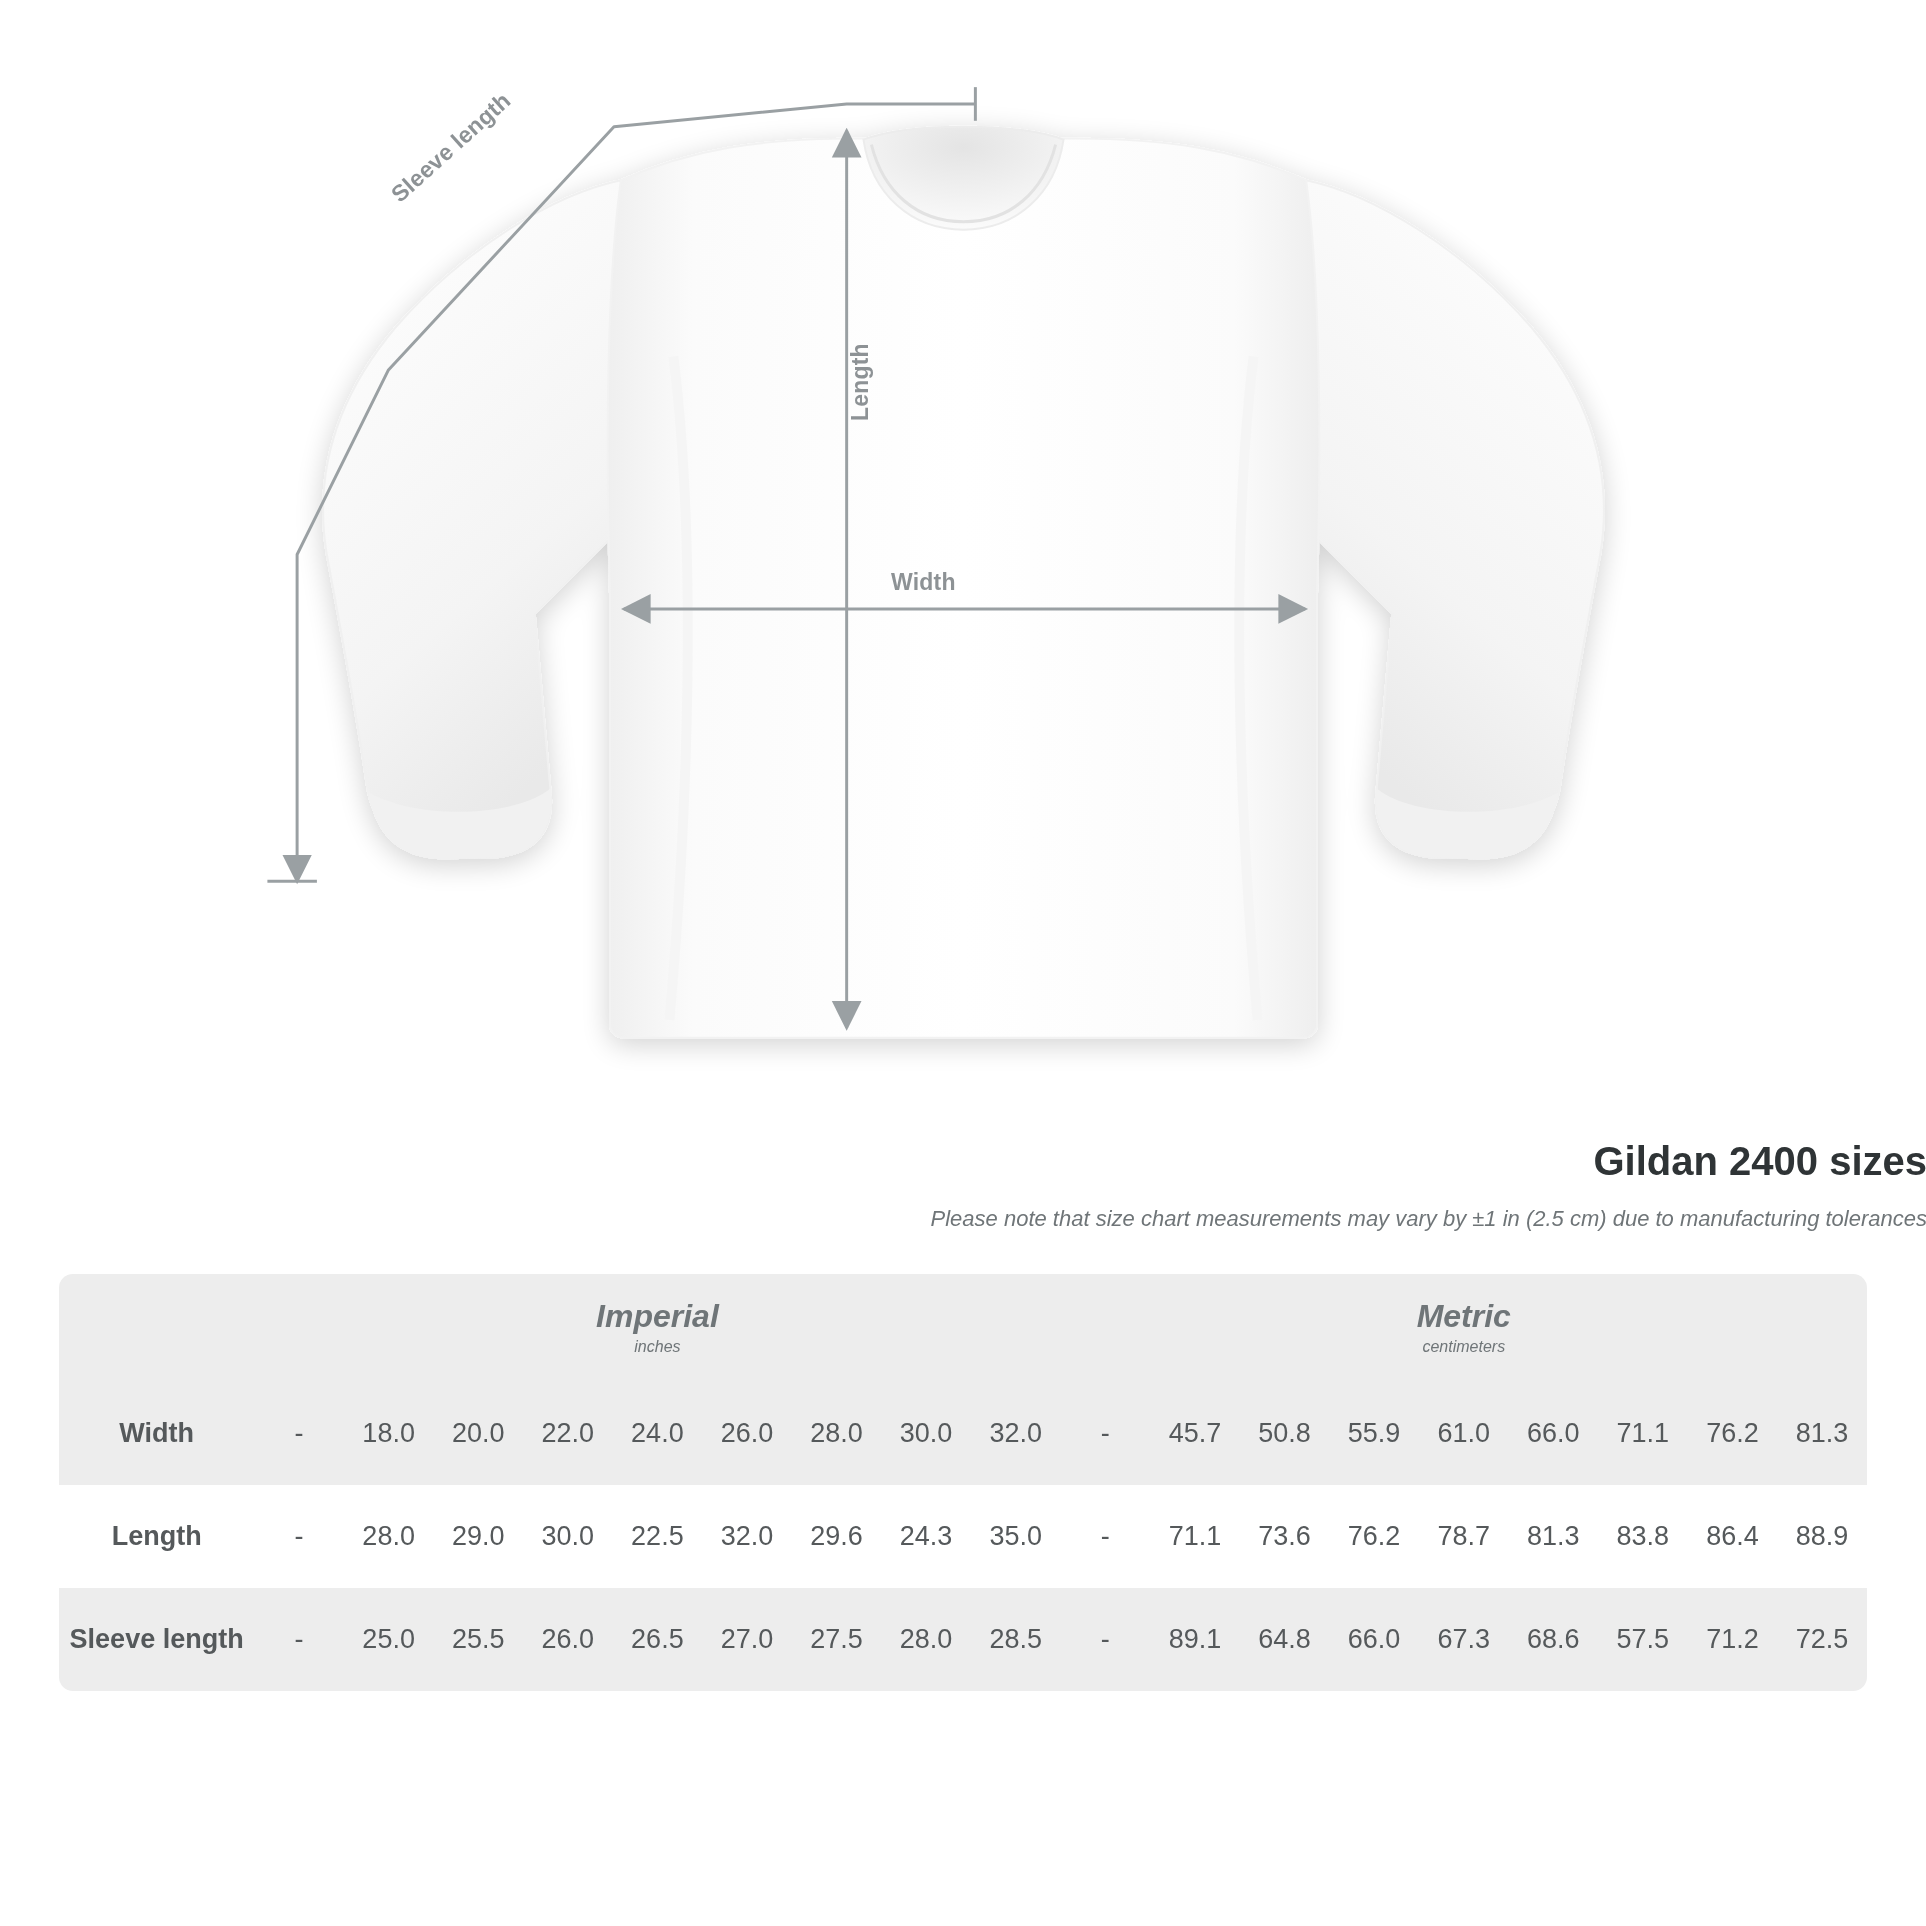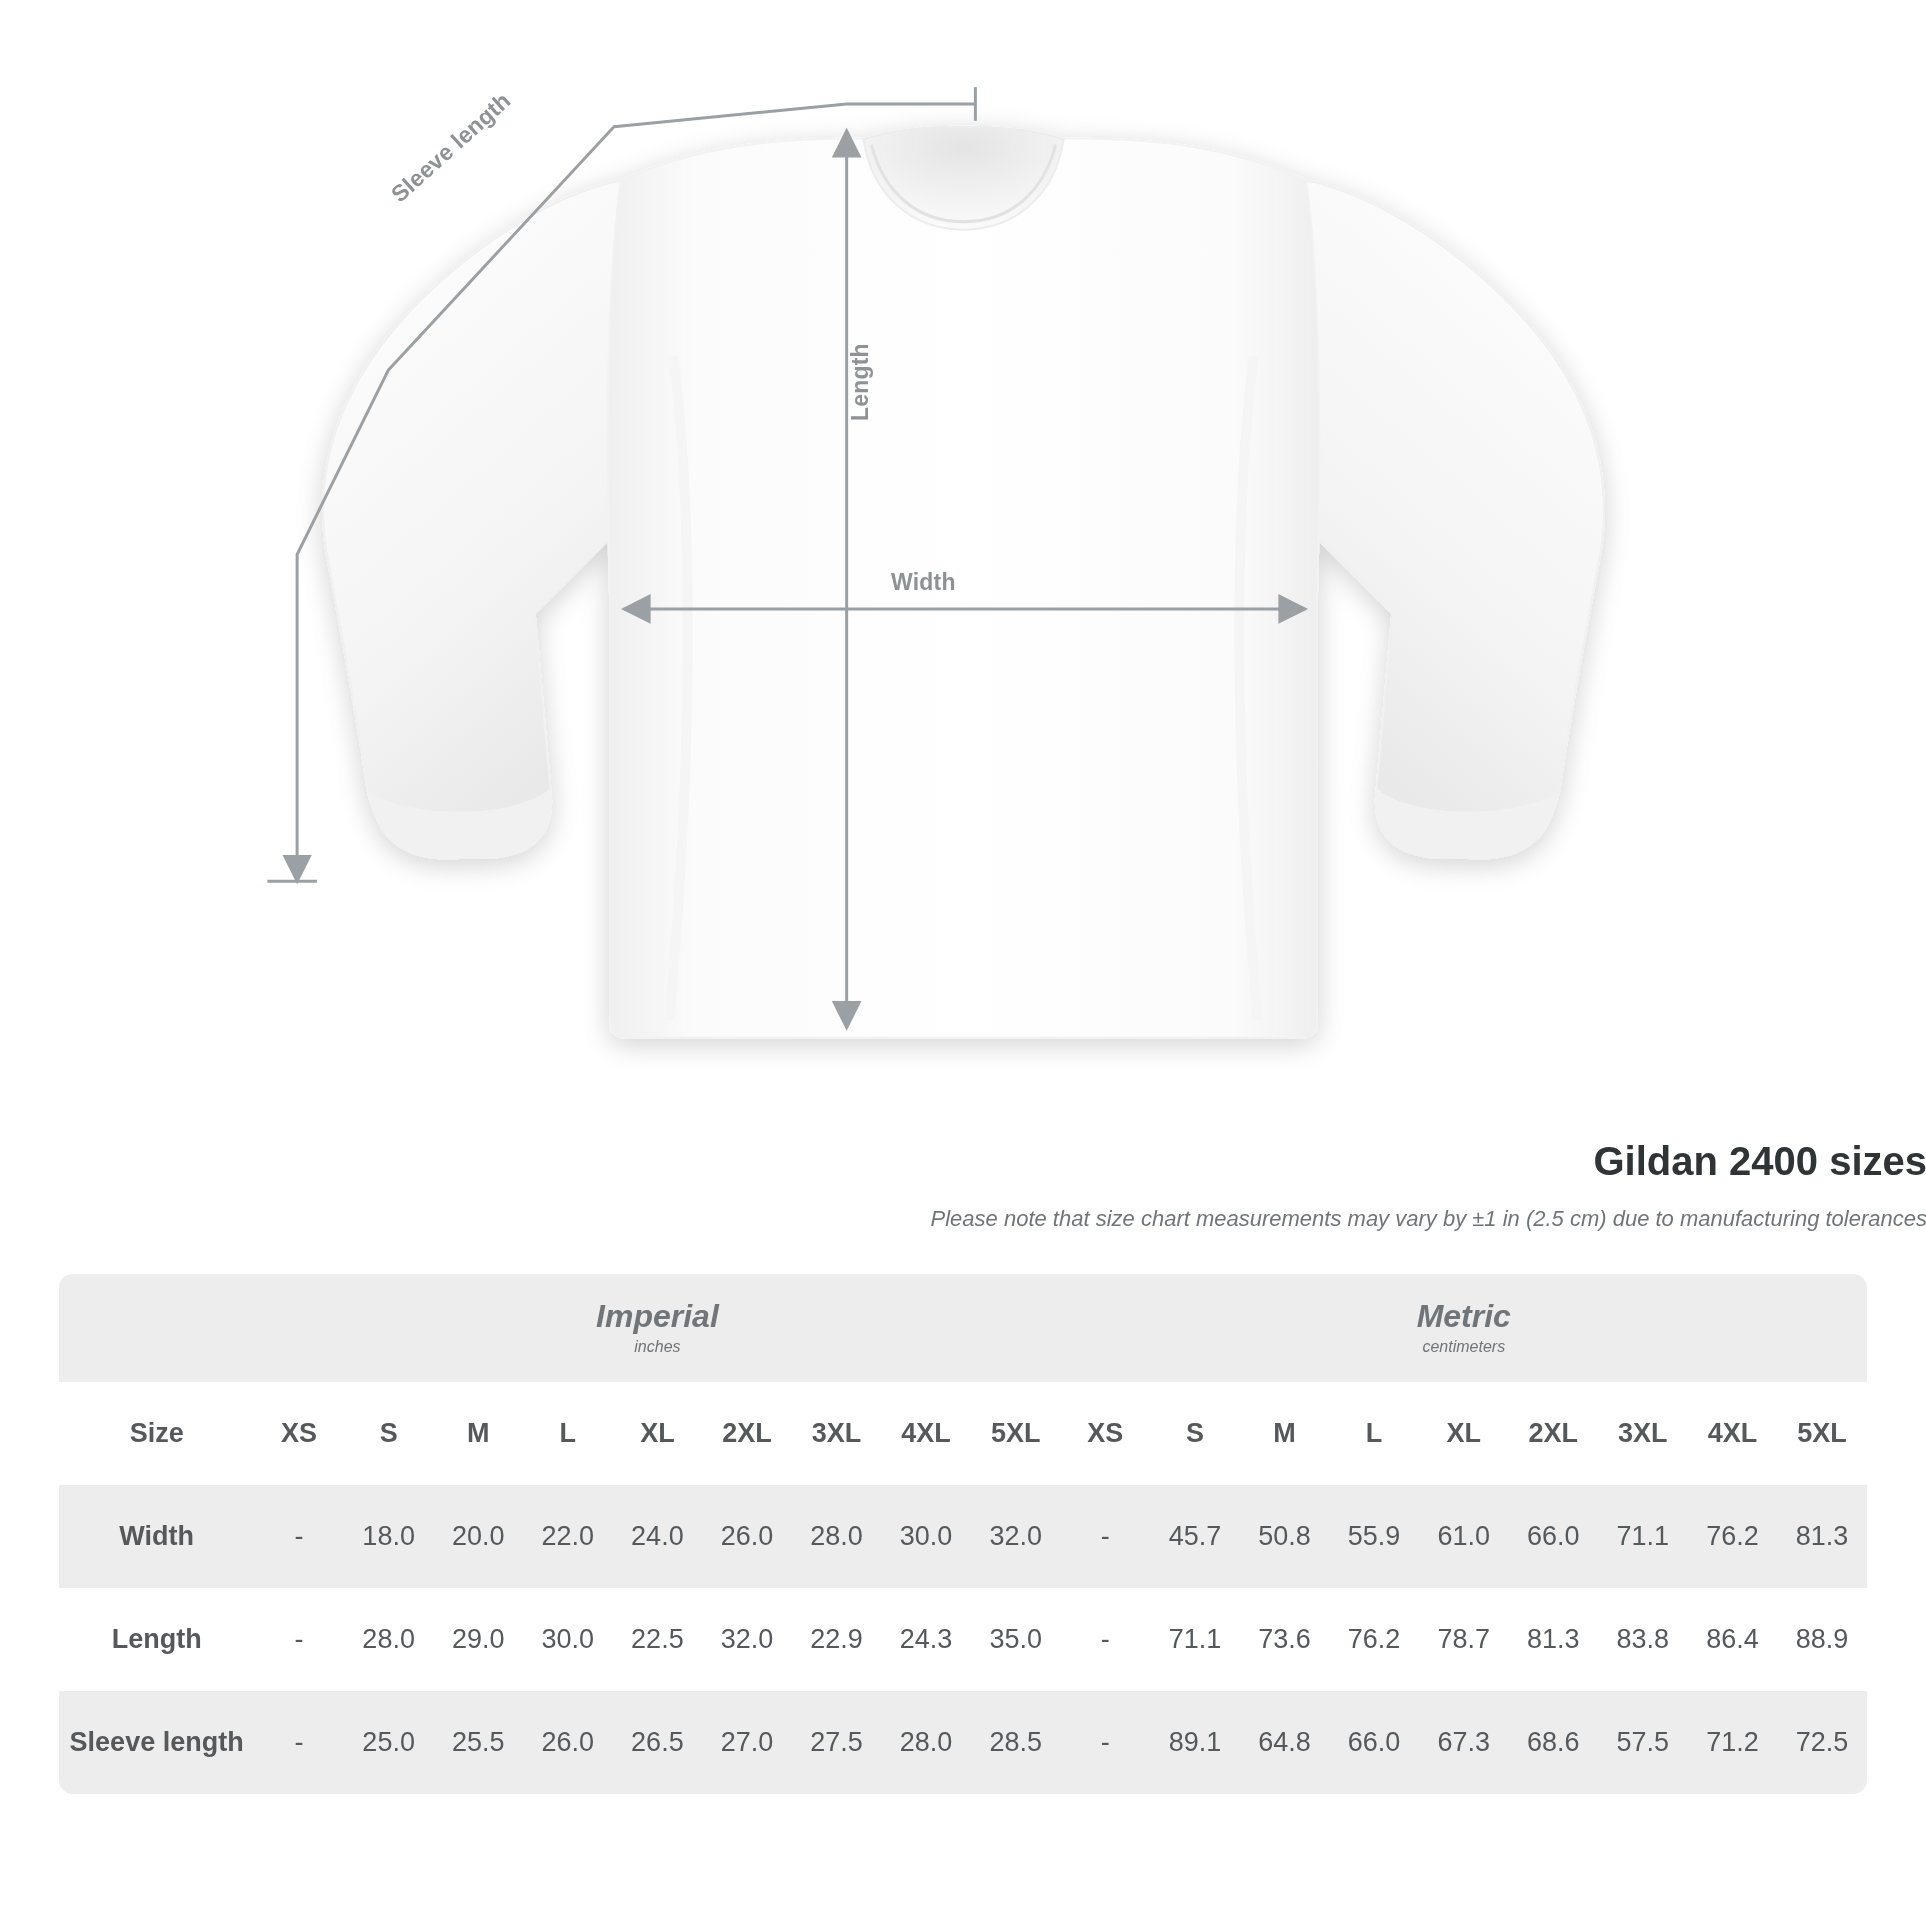--- a/index.html
+++ b/index.html
@@ -289,41 +289,20 @@
         <td class="group-cell" colspan="9">
           <div class="group-title">Imperial</div>
           <div class="group-sub">inches</div>
         </td>
         <td class="group-cell last" colspan="9">
           <div class="group-title">Metric</div>
           <div class="group-sub">centimeters</div>
         </td>
       </tr>
 
-      <tr class="head-row">
-        <td class="rowlabel">Size</td>
-        <td>XS</td>
-        <td>S</td>
-        <td>M</td>
-        <td>L</td>
-        <td>XL</td>
-        <td>2XL</td>
-        <td>3XL</td>
-        <td>4XL</td>
-        <td>5XL</td>
-        <td>XS</td>
-        <td>S</td>
-        <td>M</td>
-        <td>L</td>
-        <td>XL</td>
-        <td>2XL</td>
-        <td>3XL</td>
-        <td>4XL</td>
-        <td>5XL</td>
-      </tr>
 
       <tr class="data-row shaded">
         <td class="rowlabel">Width</td>
         <td>-</td>
         <td>18.0</td>
         <td>20.0</td>
         <td>22.0</td>
         <td>24.0</td>
         <td>26.0</td>
         <td>28.0</td>
@@ -341,21 +320,21 @@
       </tr>
 
       <tr class="data-row plain">
         <td class="rowlabel">Length</td>
         <td>-</td>
         <td>28.0</td>
         <td>29.0</td>
         <td>30.0</td>
         <td>22.5</td>
         <td>32.0</td>
-        <td>22.9</td>
+        <td>29.6</td>
         <td>24.3</td>
         <td>35.0</td>
         <td>-</td>
         <td>71.1</td>
         <td>73.6</td>
         <td>76.2</td>
         <td>78.7</td>
         <td>81.3</td>
         <td>83.8</td>
         <td>86.4</td>

